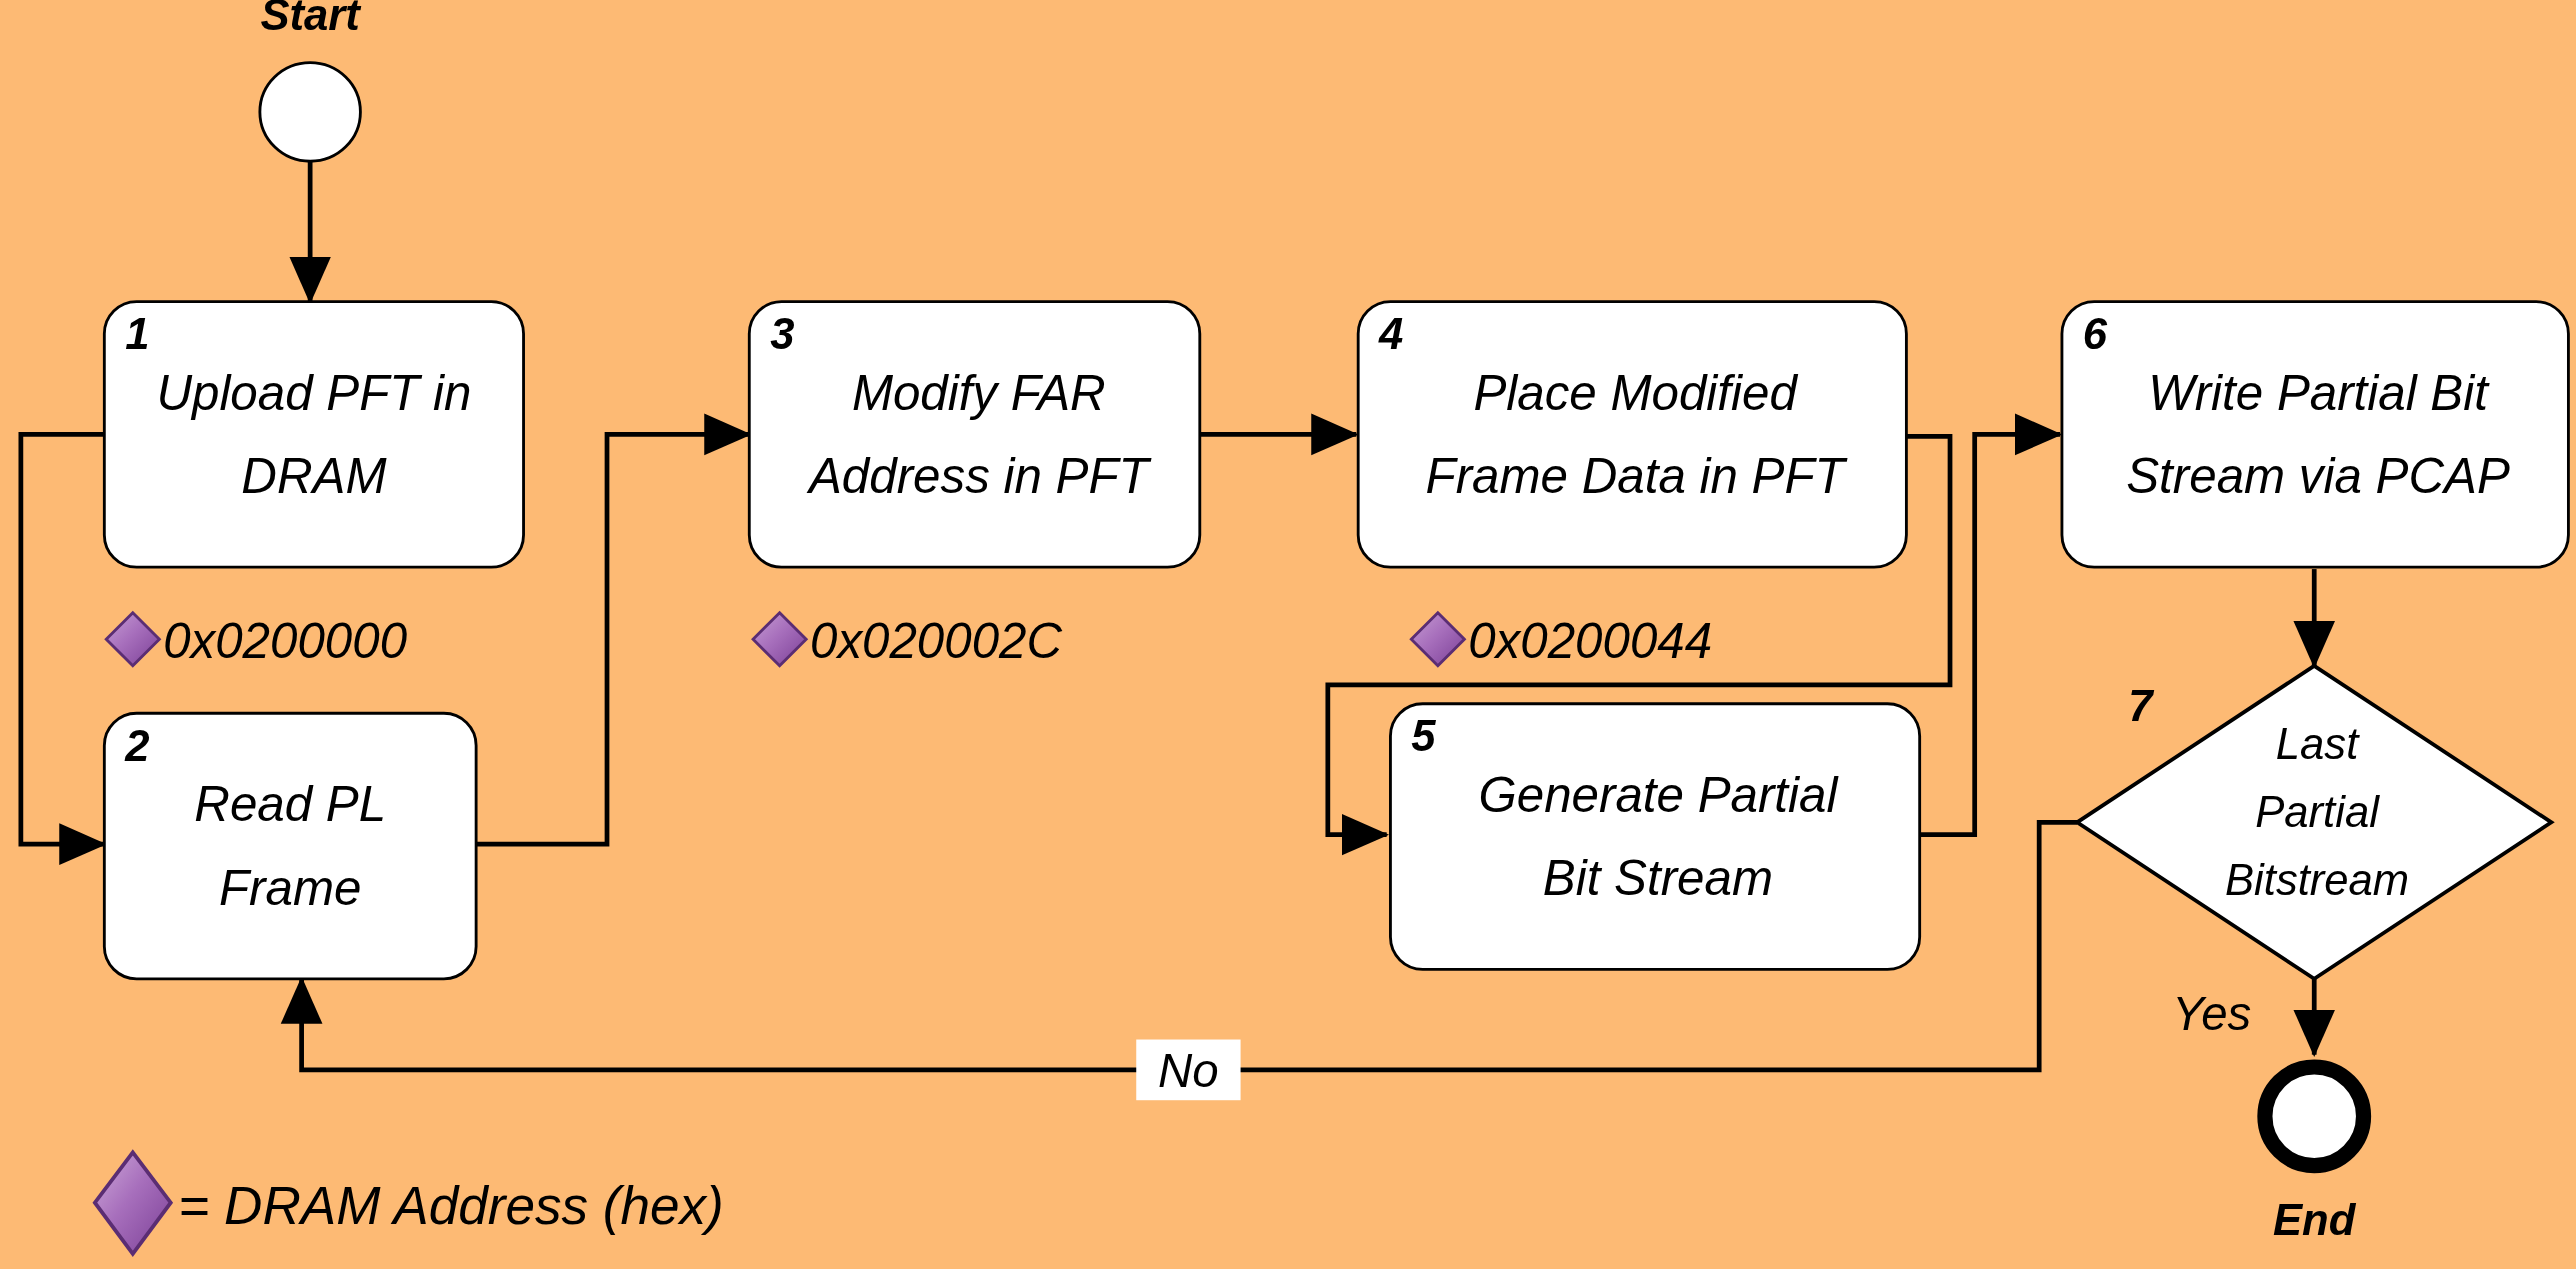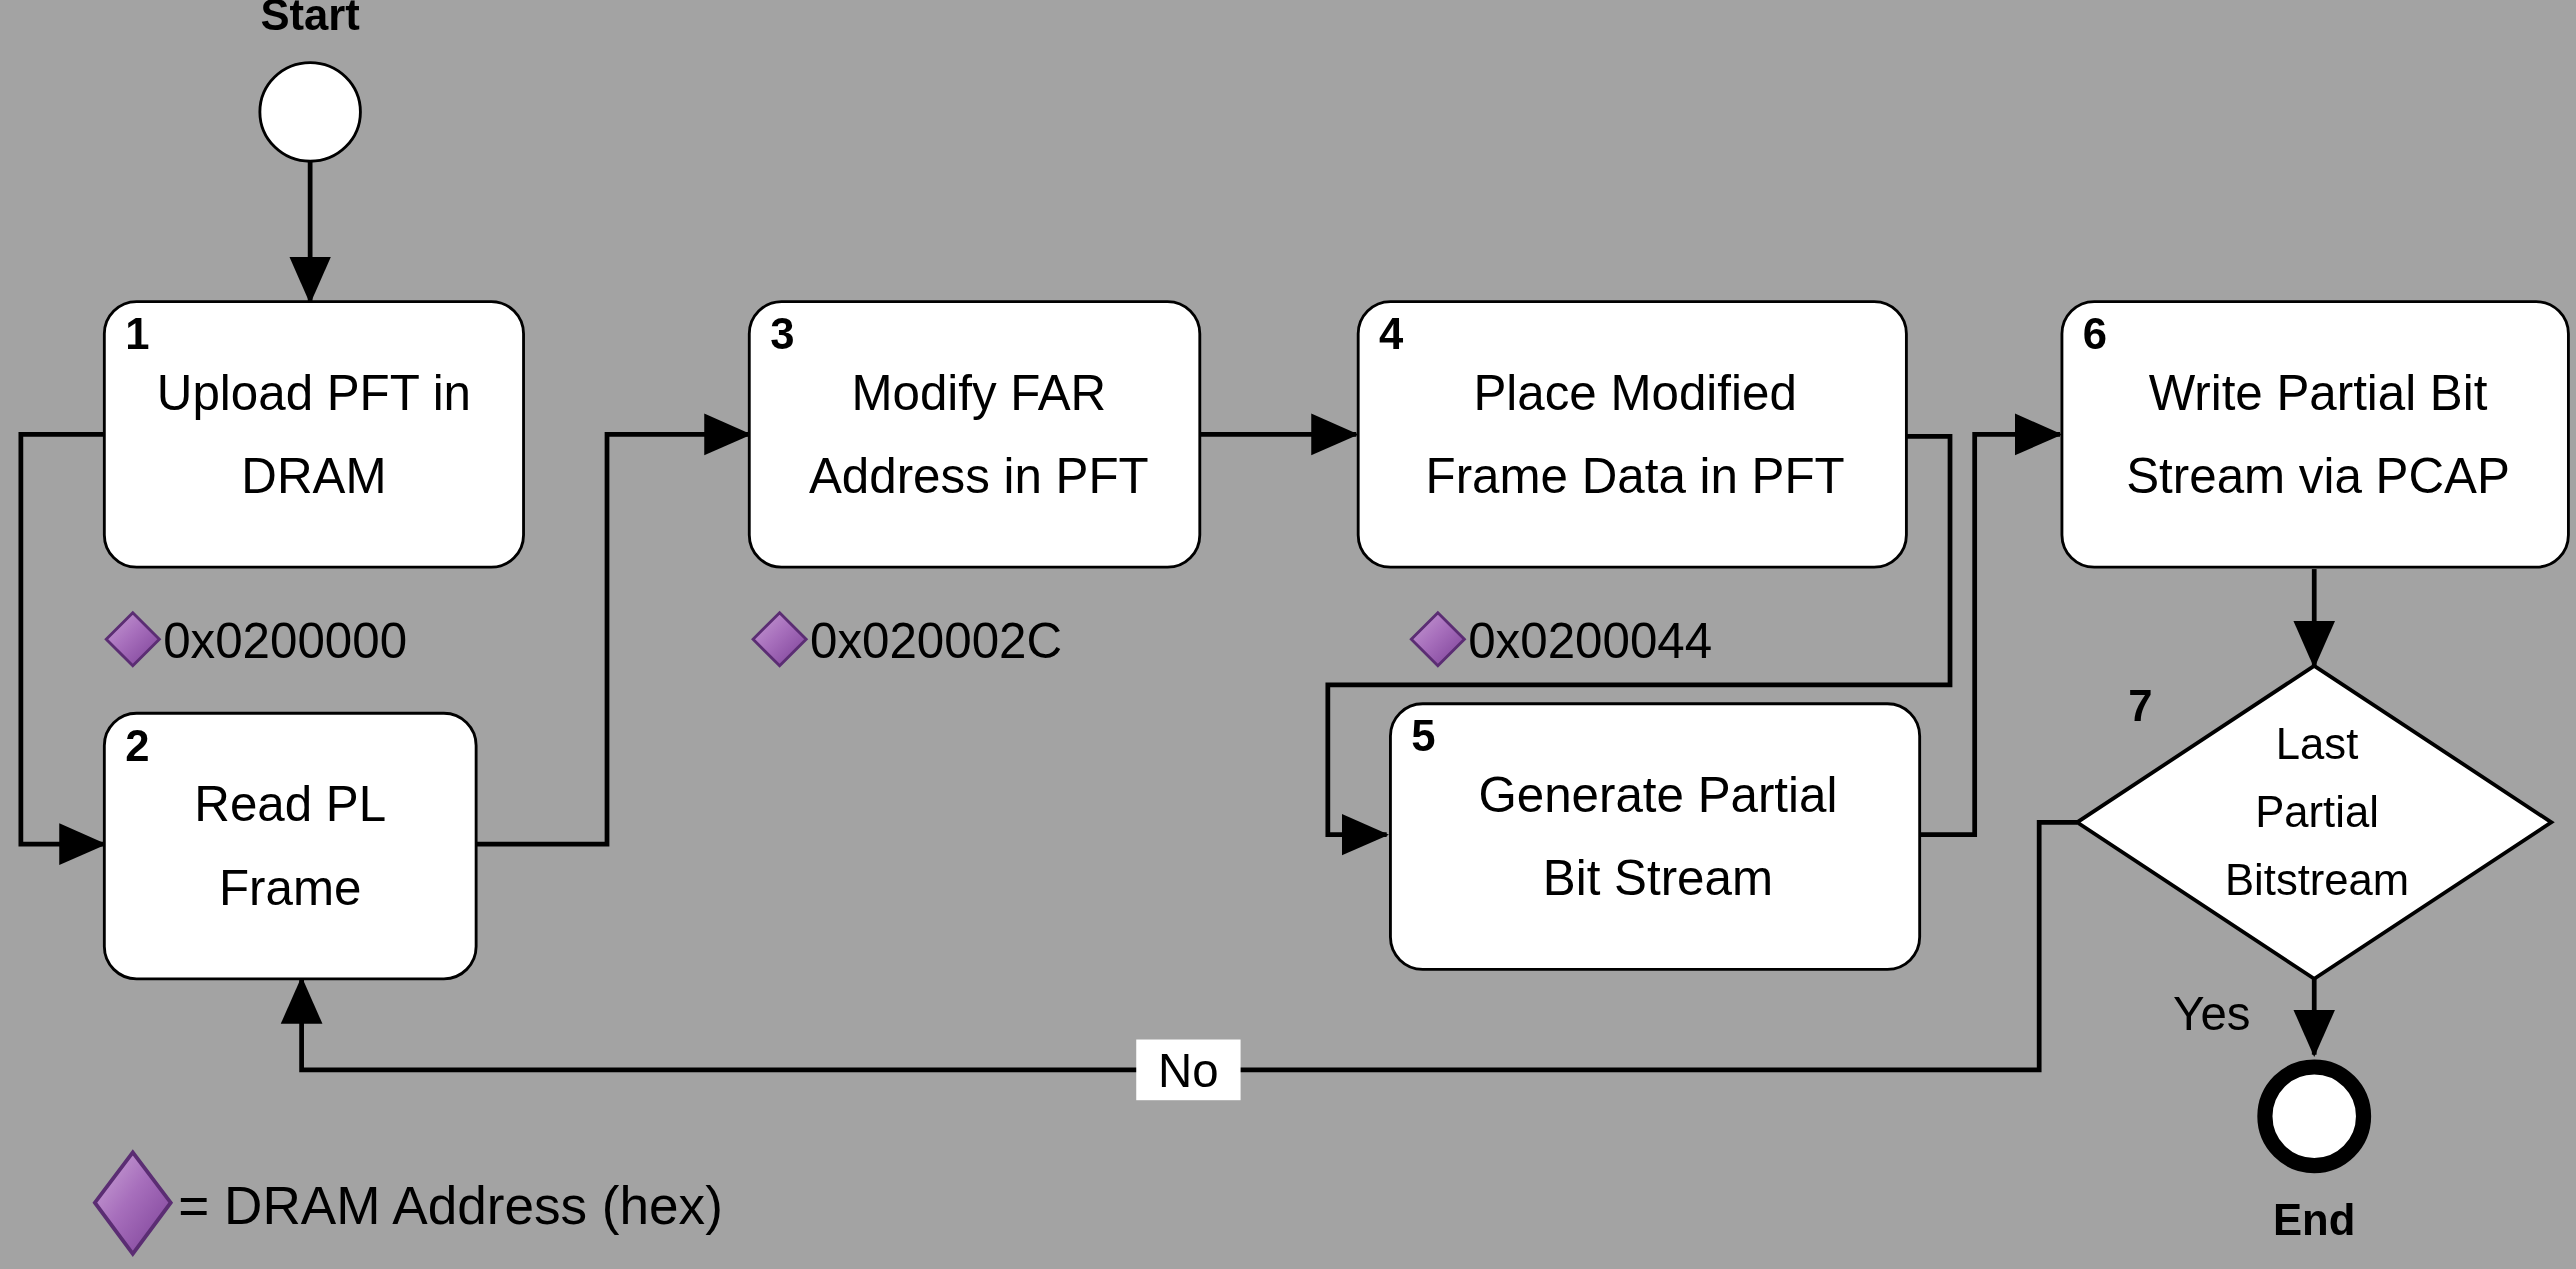--- a/index.html
+++ b/index.html
@@ -7,22 +7,23 @@
     padding: 0;
     background: #ffffff;
   }
   body {
     font-family: "Liberation Sans", sans-serif;
   }
   #flow-root {
     position: relative;
     width: 2576px;
     height: 1270px;
-    background: #a3a3a3;
+    background: #fdba74;
     overflow: hidden;
+    font-style: italic;
   }
   svg.flow-canvas {
     position: absolute;
     top: 0;
     left: 0;
     width: 2576px;
     height: 1270px;
   }
   .node-label {
     font-family: "Liberation Sans", sans-serif;

